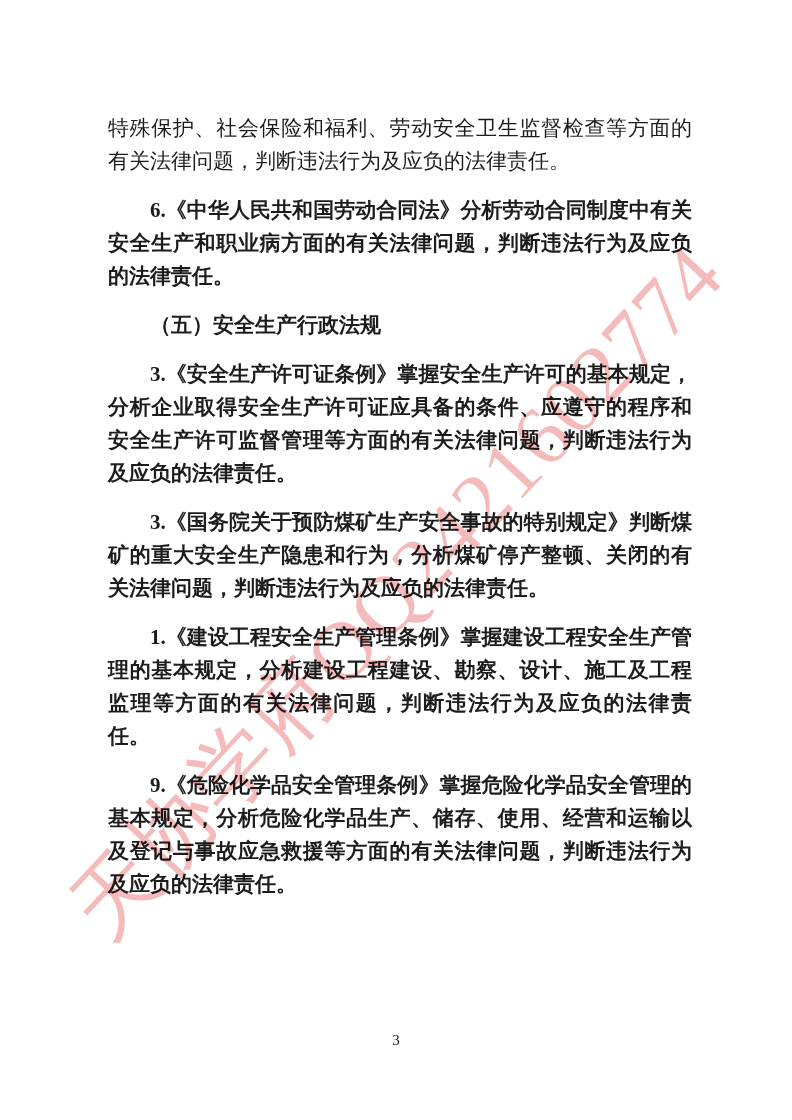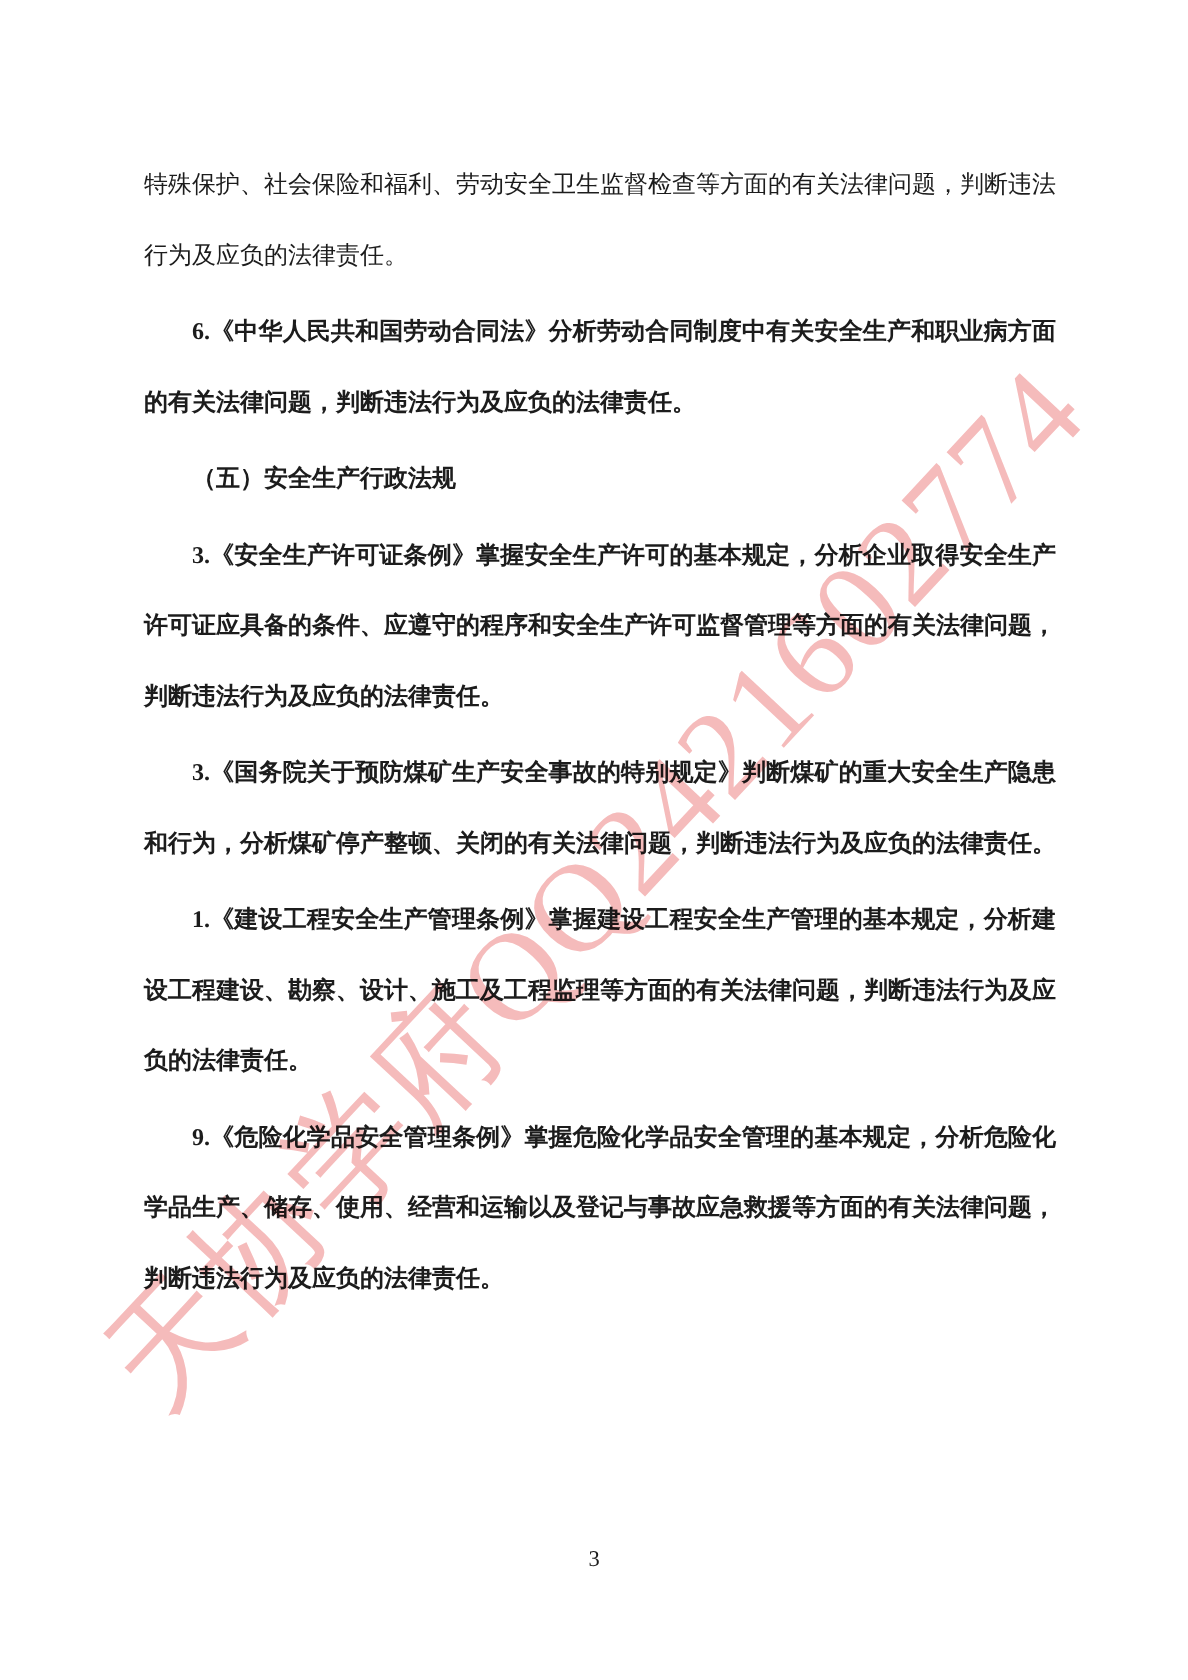--- a/index.html
+++ b/index.html
@@ -16,23 +16,23 @@
     font-family: "Liberation Serif", "DejaVu Serif", serif;
   }
   .content {
     position: absolute;
     left: 92px;
     top: 96px;
     width: 616px;
     color: #1c1c1c;
   }
   .content p {
-    margin: 4px;
-    font-size: 16px;
-    line-height: 47px;
+    margin: 16px;
+    font-size: 21px;
+    line-height: 33px;
     text-align: justify;
     text-align-last: left;
     word-break: break-all;
   }
   .content p.indent {
     text-indent: 2em;
     font-weight: bold;
   }
   .footer {
     position: absolute;

